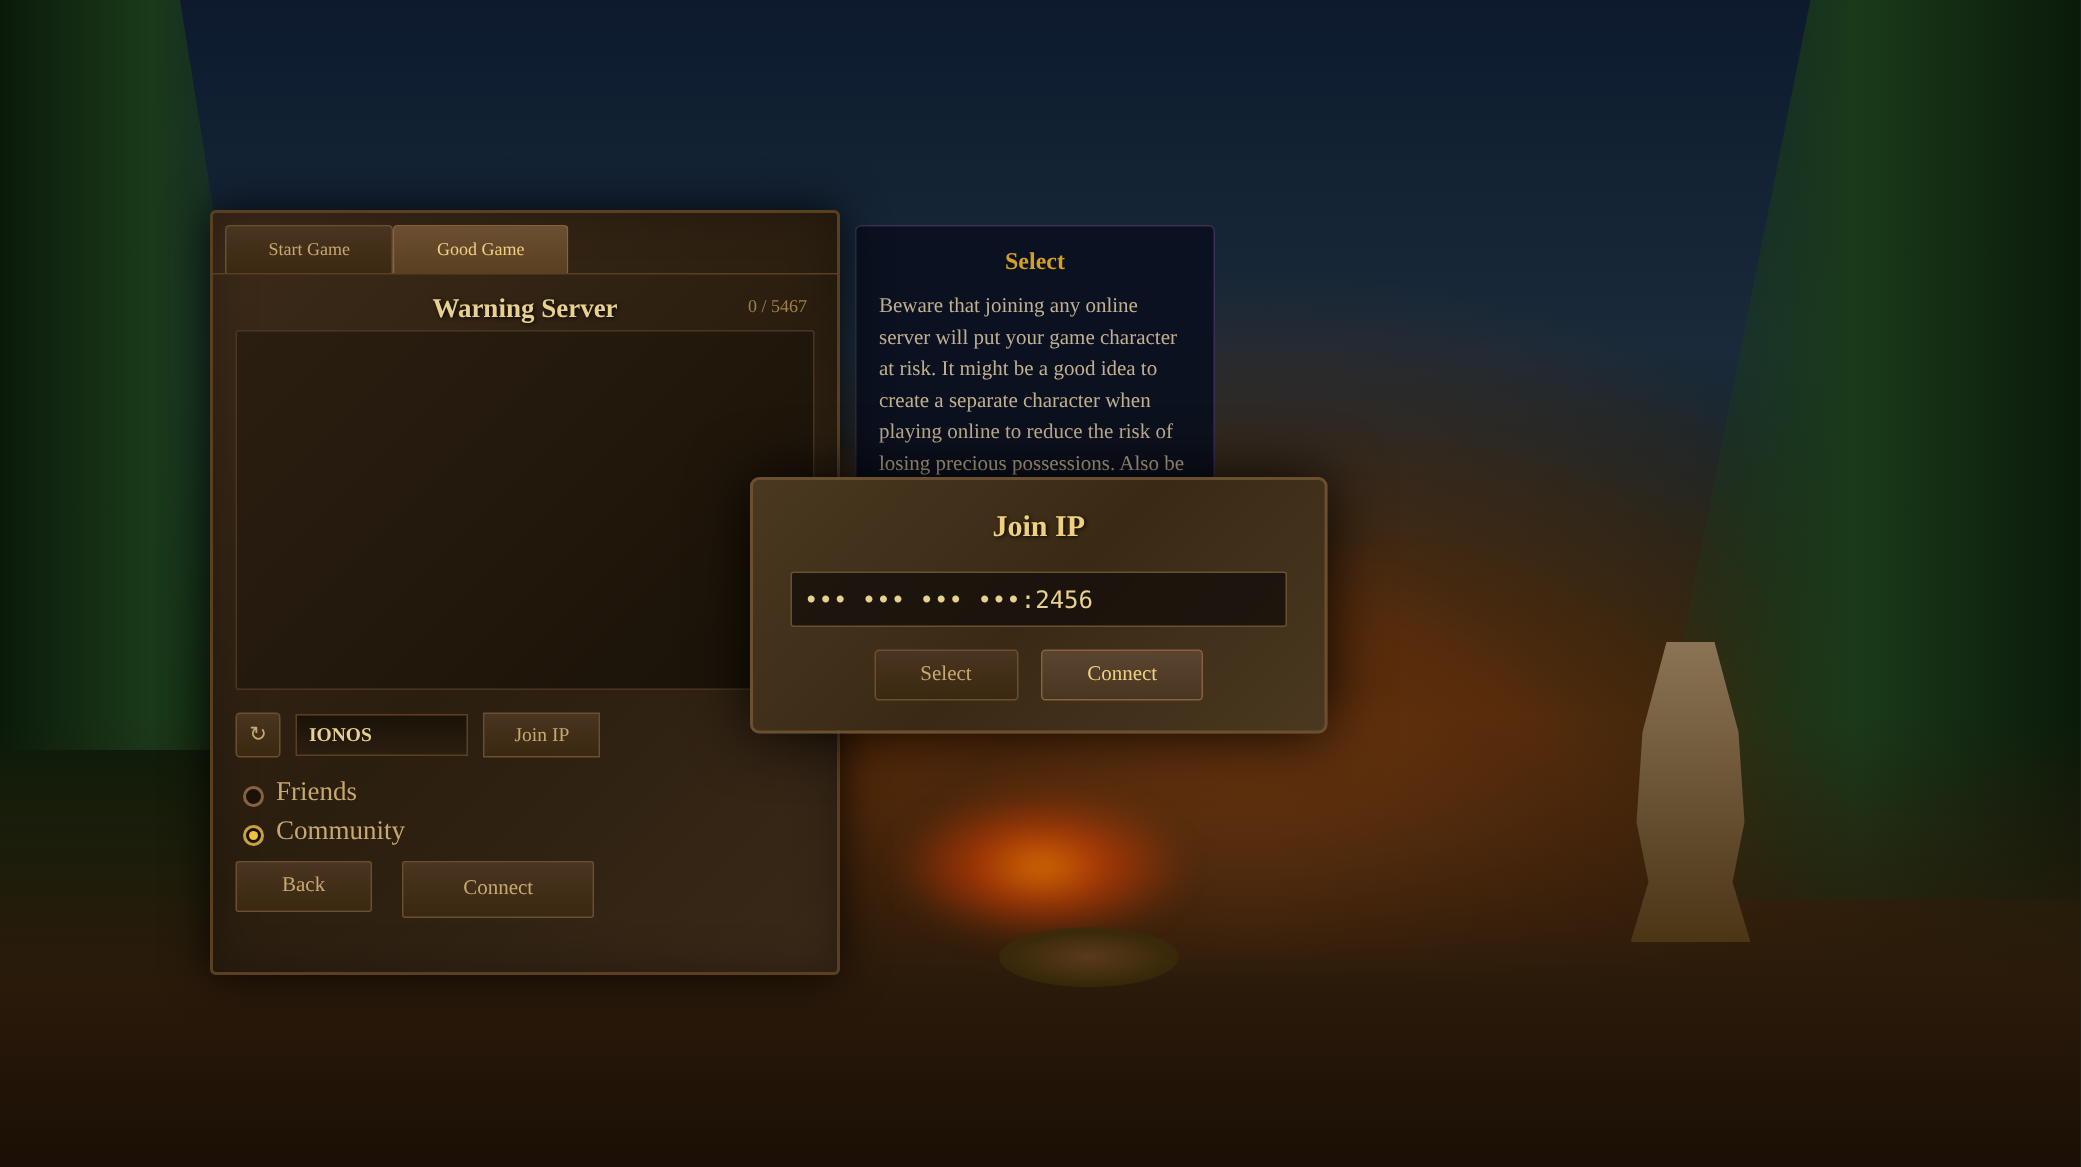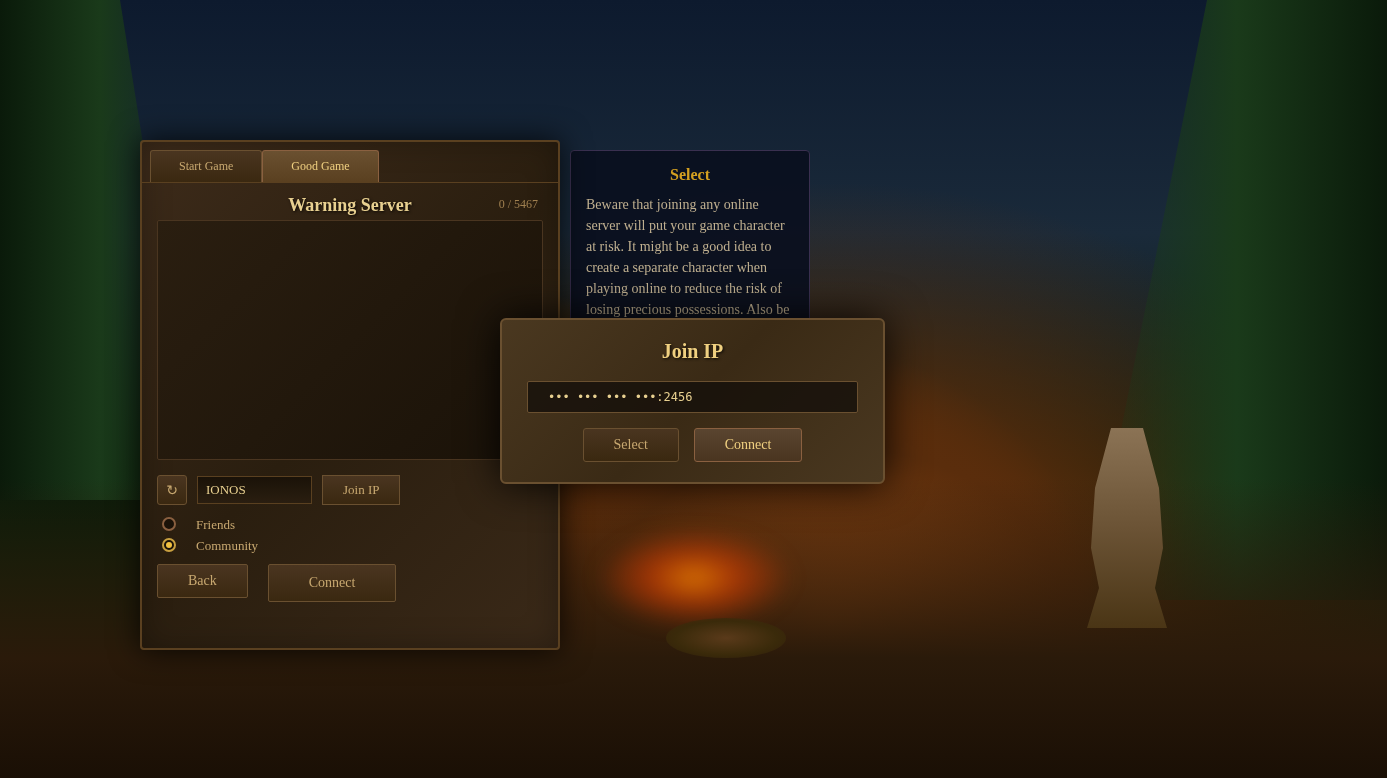--- a/index.html
+++ b/index.html
@@ -178,20 +178,21 @@
     }
 
     .filter-input {
       padding: 5px 8px;
       background: linear-gradient(to bottom, #1a1208 0%, #2a1e10 100%);
       border: 1px solid #5a4020;
       color: #e8d090;
       font-size: 13px;
       width: 115px;
       font-family: 'Georgia', serif;
+      font-weight: bold;
     }
 
     .join-ip-btn {
       padding: 6px 20px;
       background: linear-gradient(to bottom, #4a3520 0%, #3a2810 100%);
       border: 1px solid #6a5030;
       color: #c8a870;
       font-size: 13px;
       cursor: pointer;
       font-family: 'Georgia', serif;
@@ -199,24 +200,24 @@
 
     .radio-group {
       display: flex;
       flex-direction: column;
       gap: 5px;
       margin-left: 5px;
     }
 
     .radio-item {
       display: flex;
-      align-items: flex-start;
-      gap: 20px;
-      color: #c8a870;
-      font-size: 13px;
+      align-items: flex-end;
+      gap: 8px;
+      color: #c8a870;
+      font-size: 18px;
       cursor: pointer;
     }
 
     .radio-circle {
       width: 14px;
       height: 14px;
       border-radius: 50%;
       border: 2px solid #8a6040;
       background: #1a1208;
       position: relative;
@@ -313,25 +314,25 @@
       text-align: center;
       color: #f0d080;
       font-size: 20px;
       font-weight: bold;
       margin-bottom: 18px;
       text-shadow: 1px 1px 3px rgba(0,0,0,0.8);
     }
 
     .ip-input {
       width: 100%;
-      padding: 8px 20px;
+      padding: 8px 8px;
       background: rgba(20, 15, 10, 0.8);
       border: 1px solid #6a5030;
       color: #e8d090;
-      font-size: 12px;
+      font-size: 16px;
       font-family: monospace;
       margin-bottom: 15px;
       border-radius: 2px;
     }
 
     .dialog-buttons {
       display: flex;
       gap: 15px;
       justify-content: center;
     }

